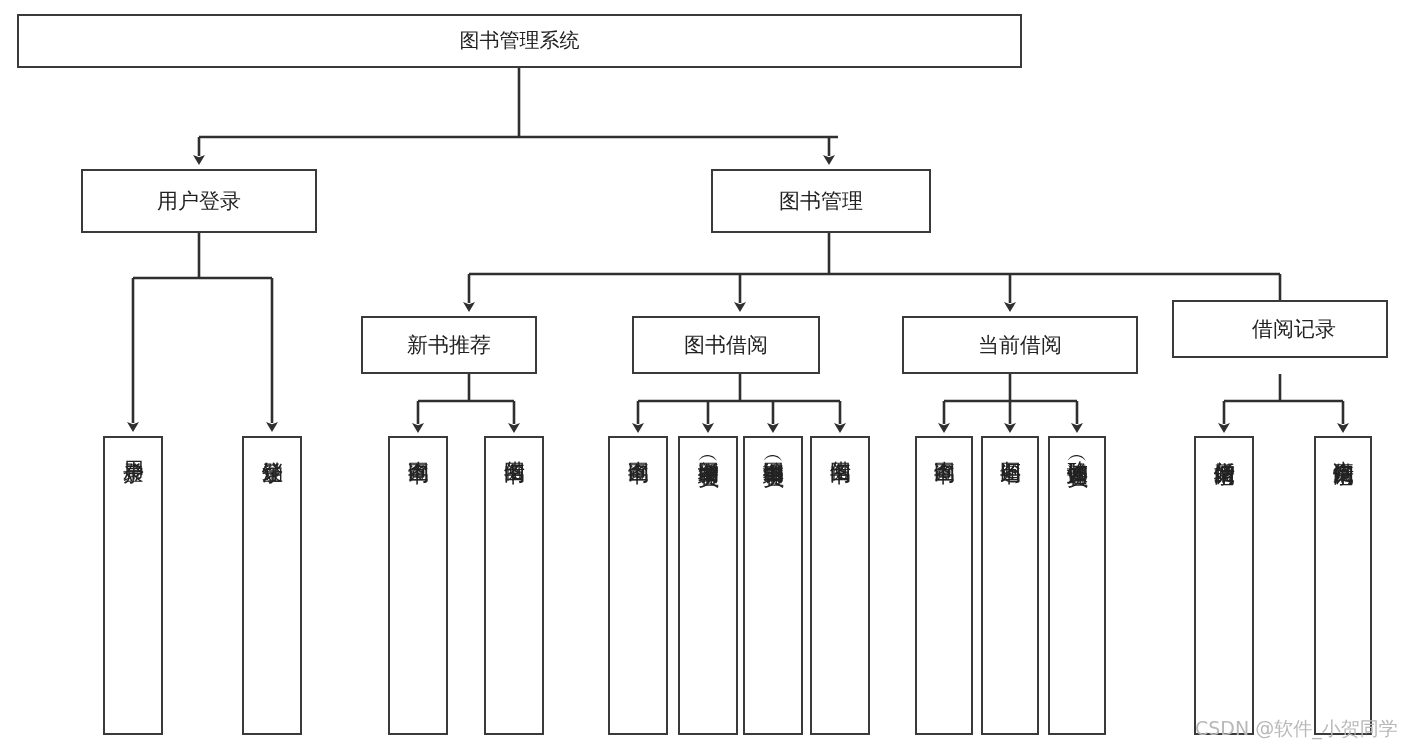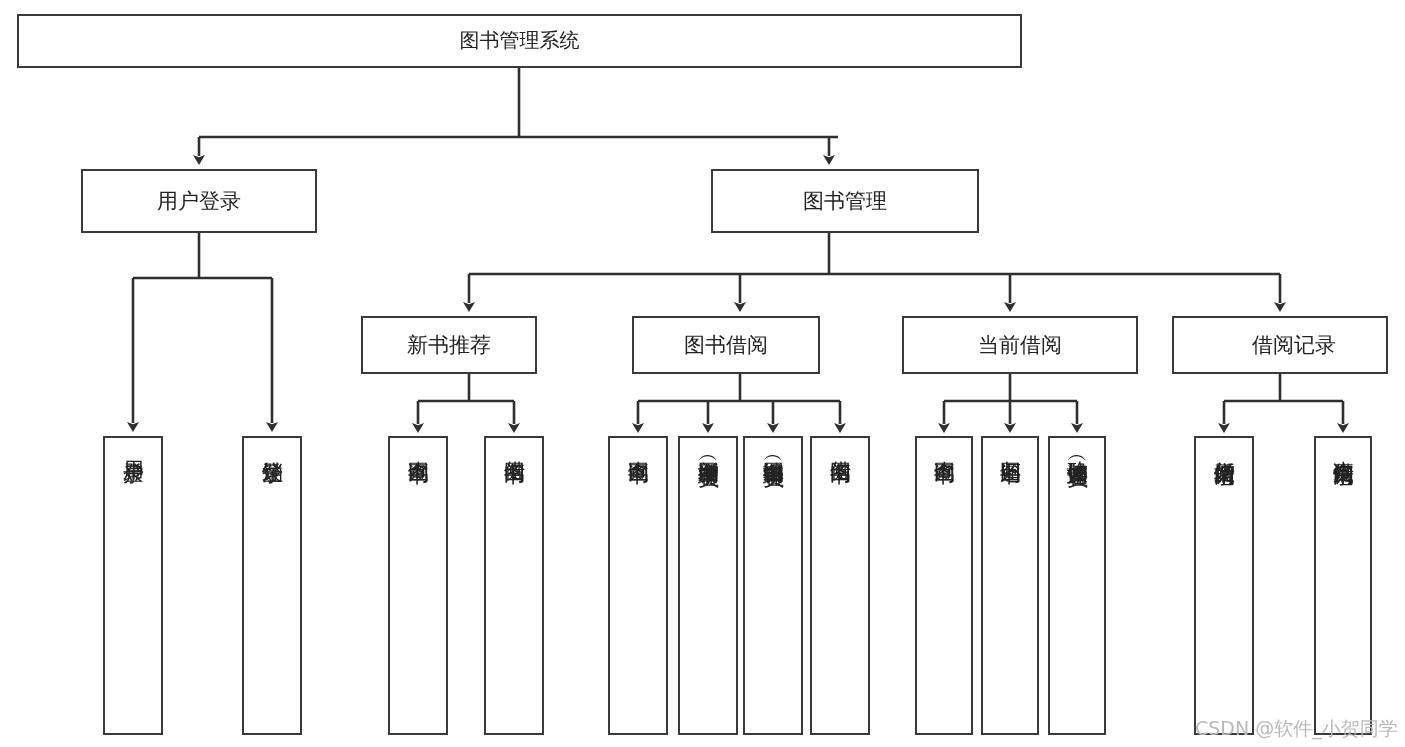--- a/index.html
+++ b/index.html
@@ -126,34 +126,34 @@
     </g>
   </svg>
 
   <div class="node root horiz" style="left:17px; top:14px; width:1005px; height:54px;">
     <span class="lbl">图书管理系统</span>
   </div>
 
   <div class="node horiz" style="left:81px; top:169px; width:236px; height:64px;">
     <span class="lbl">用户登录</span>
   </div>
-  <div class="node horiz" style="left:711px; top:169px; width:268px; height:64px;">
+  <div class="node horiz" style="left:711px; top:169px; width:220px; height:64px;">
     <span class="lbl">图书管理</span>
   </div>
 
   <div class="node horiz" style="left:361px; top:316px; width:176px; height:58px;">
     <span class="lbl">新书推荐</span>
   </div>
   <div class="node horiz" style="left:632px; top:316px; width:188px; height:58px;">
     <span class="lbl">图书借阅</span>
   </div>
   <div class="node horiz" style="left:902px; top:316px; width:236px; height:58px;">
     <span class="lbl">当前借阅</span>
   </div>
-  <div class="node horiz" style="left:1172px; top:316px; width:216px; height:58px;padding-left:28px;">
+  <div class="node horiz" style="left:1172px; top:300px; width:216px; height:58px;padding-left:28px;">
     <span class="lbl">借阅记录</span>
   </div>
 
   <div class="node vert" style="left:103px; top:436px; width:60px; height:299px;">
     <span class="lbl">用户登录</span>
   </div>
   <div class="node vert" style="left:242px; top:436px; width:60px; height:299px;">
     <span class="lbl">注销登录</span>
   </div>
 

